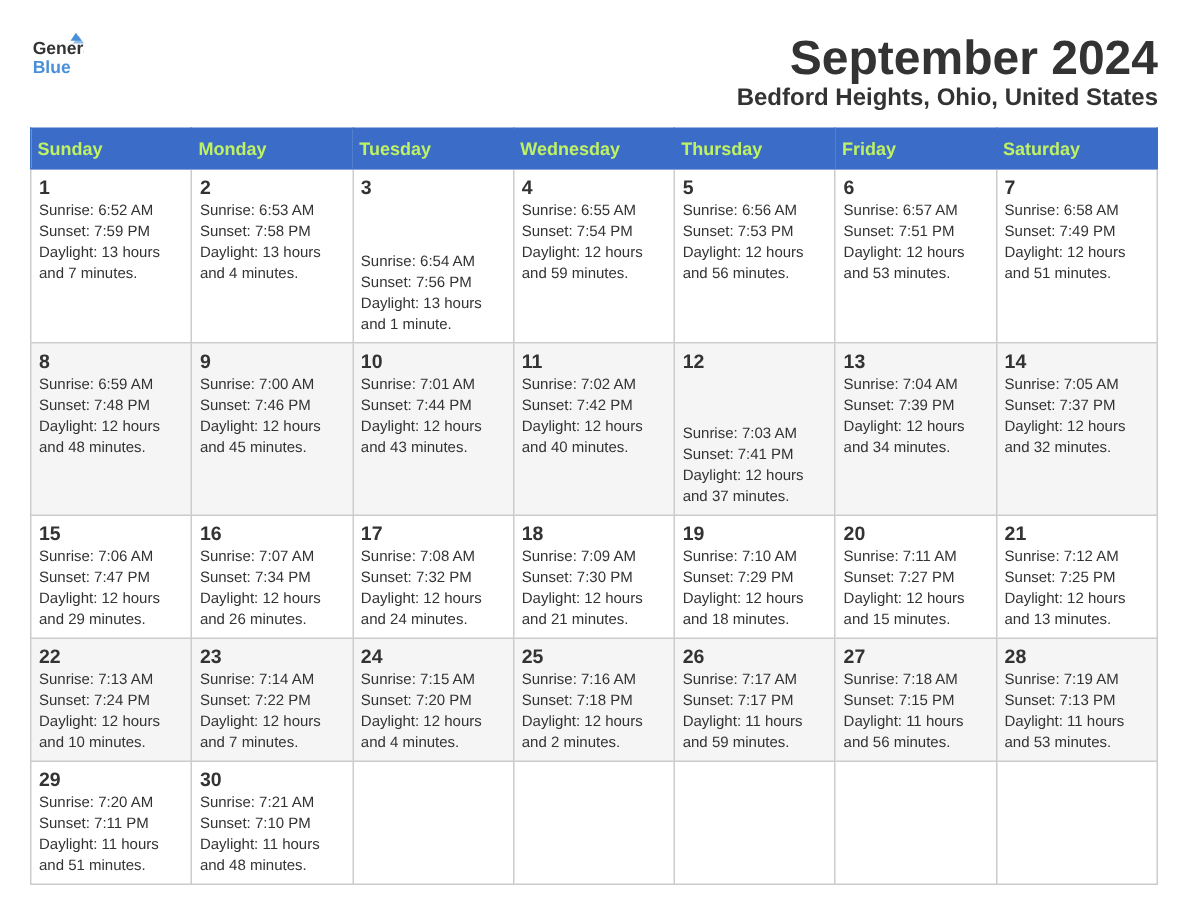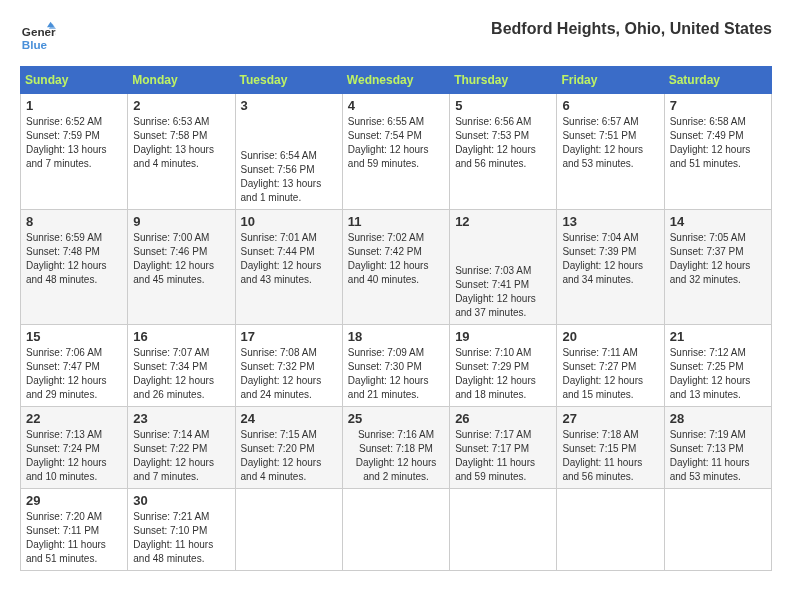--- a/index.html
+++ b/index.html
@@ -84,20 +84,21 @@
 <div class="header-area">
   <div class="logo">
     <svg class="logo-icon" viewBox="0 0 40 40">
       <text x="2" y="18" font-size="13" font-weight="bold" fill="#333">General</text>
       <text x="2" y="32" font-size="13" font-weight="bold" fill="#4a90d9">Blue</text>
       <polygon points="30,8 38,8 34,2" fill="#4a90d9"></polygon>
       <polygon points="32,10 40,10 36,4" fill="#4a90d9" opacity="0.6"></polygon>
     </svg>
   </div>
   <div class="title-area">
+    <div class="month-title">September 2024</div>
     <div class="location-title">Bedford Heights, Ohio, United States</div>
   </div>
 </div>
 
 <table class="calendar-table">
   <thead>
     <tr>
     <th>Sunday</th>
         <th>Monday</th>
         <th>Tuesday</th>
@@ -278,21 +279,21 @@
         </td>
         <td>
           <span class="day-number">24</span>
           <div class="day-info" style="white-space: pre-line;">Sunrise: 7:15 AM
 Sunset: 7:20 PM
 Daylight: 12 hours
 and 4 minutes.</div>
         </td>
         <td>
           <span class="day-number">25</span>
-          <div class="day-info" style="white-space: pre-line; text-align: center;">Sunrise: 7:16 AM
+          <div class="day-info" style="white-space: pre-line;">Sunrise: 7:16 AM
 Sunset: 7:18 PM
 Daylight: 12 hours
 and 2 minutes.</div>
         </td>
         <td>
           <span class="day-number">26</span>
           <div class="day-info" style="white-space: pre-line;">Sunrise: 7:17 AM
 Sunset: 7:17 PM
 Daylight: 11 hours
 and 59 minutes.</div>

